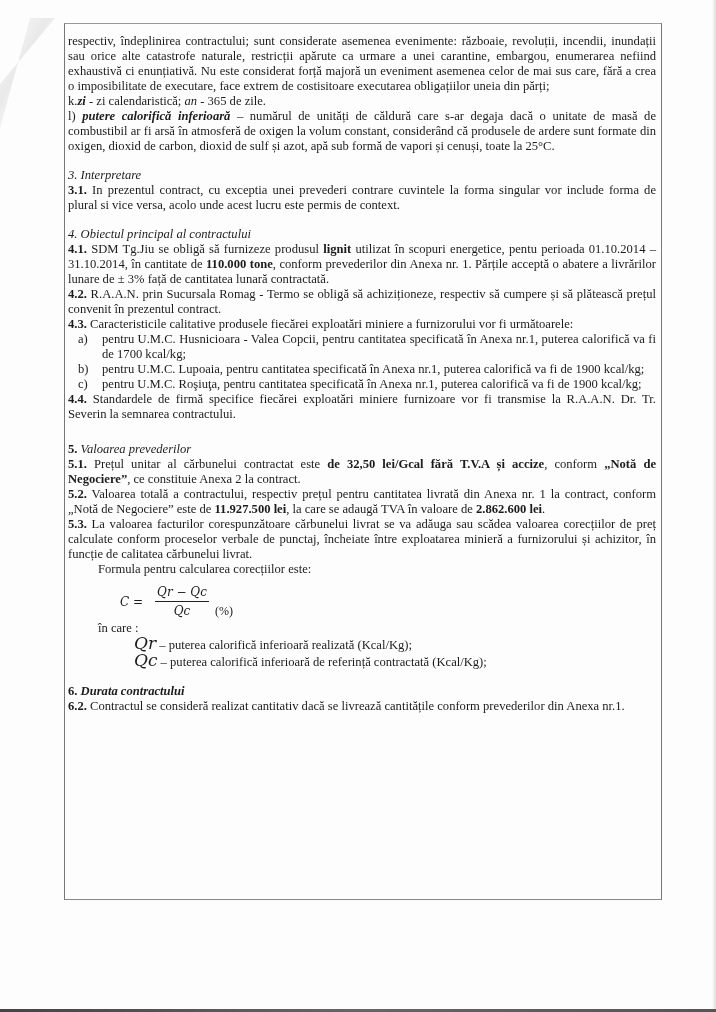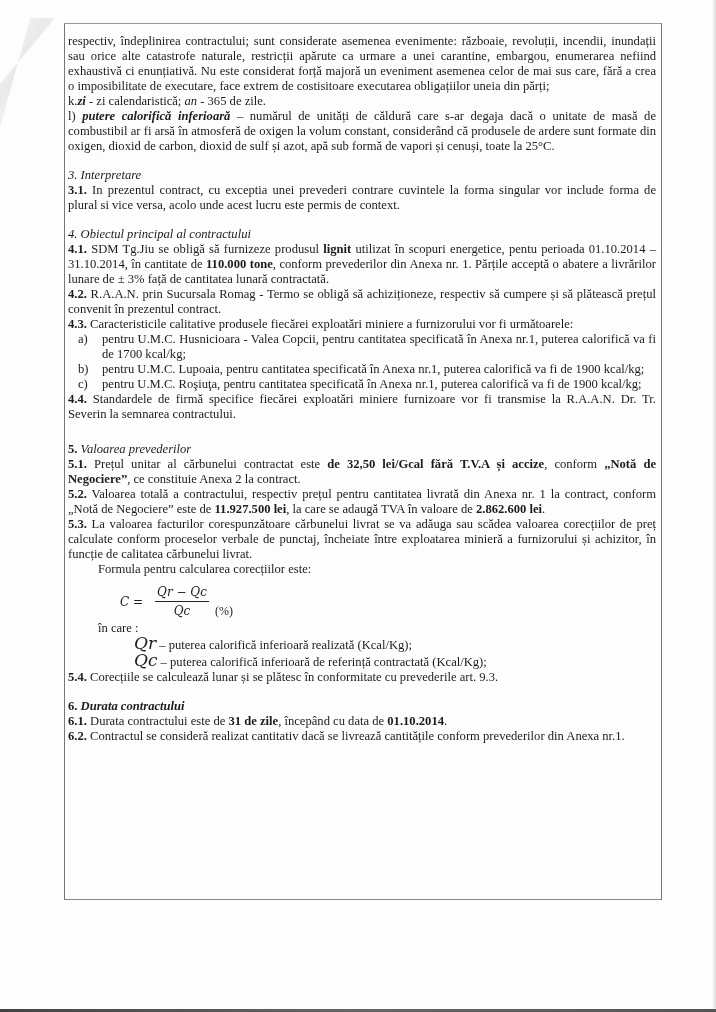--- a/index.html
+++ b/index.html
@@ -95,21 +95,19 @@
     <span>C =</span>
     <span class="frac">
       <span class="numr">Qr − Qc</span>
       <span class="den">Qc</span>
     </span>
     <span class="pct">(%)</span>
   </div>
   <p class="indent1">în care :</p>
   <p class="where-item"><span class="sym">Qr</span><span> – puterea calorifică inferioară realizată (Kcal/Kg);</span></p>
   <p class="where-item"><span class="sym">Qc</span><span> – puterea calorifică inferioară de referință contractată (Kcal/Kg);</span></p>
-  <p><b>5.4.</b><span> Corecțiile se calculează lunar și se plătesc în conformitate cu prevederile art. 9.3.</span></p>
 
   <div class="gap"></div>
   <p><b>6. </b><b><i>Durata contractului</i></b></p>
-  <p><b>6.1.</b><span> Durata contractului este de </span><b>31 de zile</b><span>, începând cu data de </span><b>01.10.2014</b><span>.</span></p>
   <p><b>6.2.</b><span> Contractul se consideră realizat cantitativ dacă se livrează cantitățile conform prevederilor din Anexa nr.1.</span></p>
 </div>
 
 <div class="bottom-bar"></div>
 
 </body></html>

